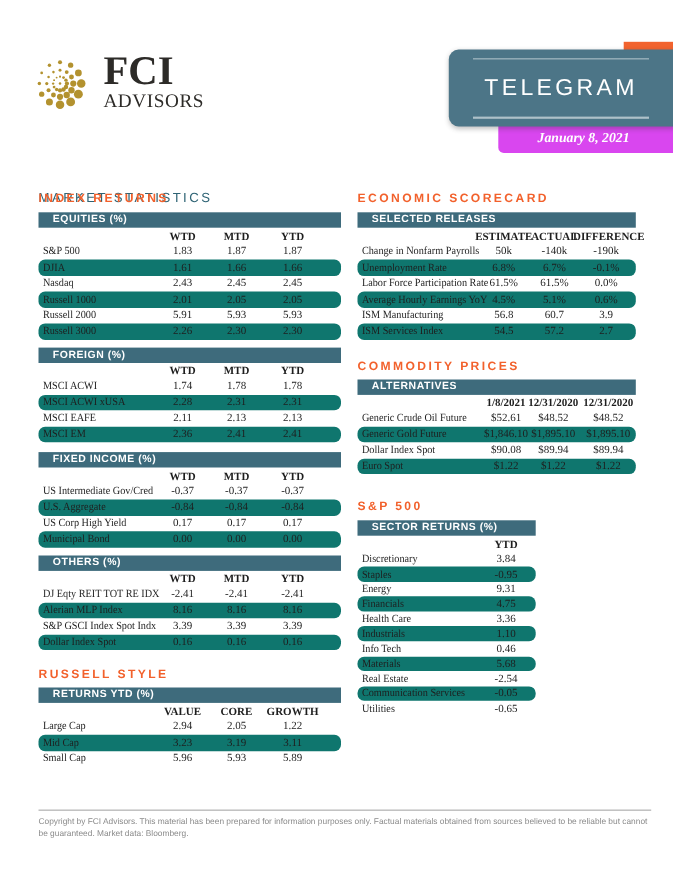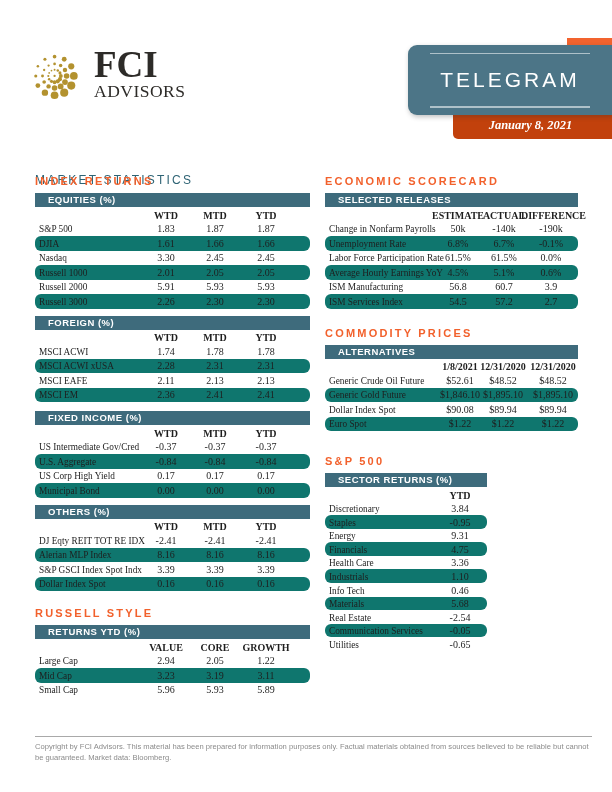--- a/index.html
+++ b/index.html
@@ -16,21 +16,21 @@
 
   .corner-tab{position:absolute;left:567px;top:38px;width:45px;height:14px;background:#f2632e;z-index:0;}
 
   .badge{position:absolute;left:408px;top:45px;width:204px;height:70px;background:#4c7587;
          border-radius:9px 0 0 9px;z-index:2;display:flex;flex-direction:column;
          justify-content:center;align-items:center;gap:14px;
          box-shadow:1px 2px 5px rgba(50,50,50,.30);}
   .badge-line{height:1.5px;background:rgba(255,255,255,.55);width:160px;}
   .badge-text{color:#ffffff;font-size:21px;letter-spacing:3px;font-weight:normal;}
 
-  .date-banner{position:absolute;left:453px;top:112px;width:159px;height:27px;background:#c2410c;
+  .date-banner{position:absolute;left:453px;top:112px;width:159px;height:27px;background:#d946ef;
                border-radius:0 0 0 5px;z-index:1;display:flex;align-items:center;justify-content:center;
                padding-right:4px;box-sizing:border-box;color:#fff;
                font-family:"Liberation Serif",serif;font-style:italic;font-weight:bold;font-size:12.5px;}
 
   .page-title{position:absolute;left:35px;top:149px;font-size:12px;font-weight:normal;
               letter-spacing:2.2px;color:#2e6374;margin-top:24px;}
 
   
   #left-col{position:absolute;left:35px;top:176px;width:275px;}
   #right-col{position:absolute;left:325px;top:176px;width:253px;}
@@ -148,21 +148,21 @@
             <span class="tval p2">1.87</span>
           </div>
           <div class="trow stripe">
             <span class="tlabel">DJIA</span>
             <span class="tval p0">1.61</span>
             <span class="tval p1">1.66</span>
             <span class="tval p2">1.66</span>
           </div>
           <div class="trow">
             <span class="tlabel">Nasdaq</span>
-            <span class="tval p0">3.30</span>
+            <span class="tval p0">2.43</span>
             <span class="tval p1">2.45</span>
             <span class="tval p2">2.45</span>
           </div>
           <div class="trow stripe">
             <span class="tlabel">Russell 1000</span>
             <span class="tval p0">2.01</span>
             <span class="tval p1">2.05</span>
             <span class="tval p2">2.05</span>
           </div>
           <div class="trow">

